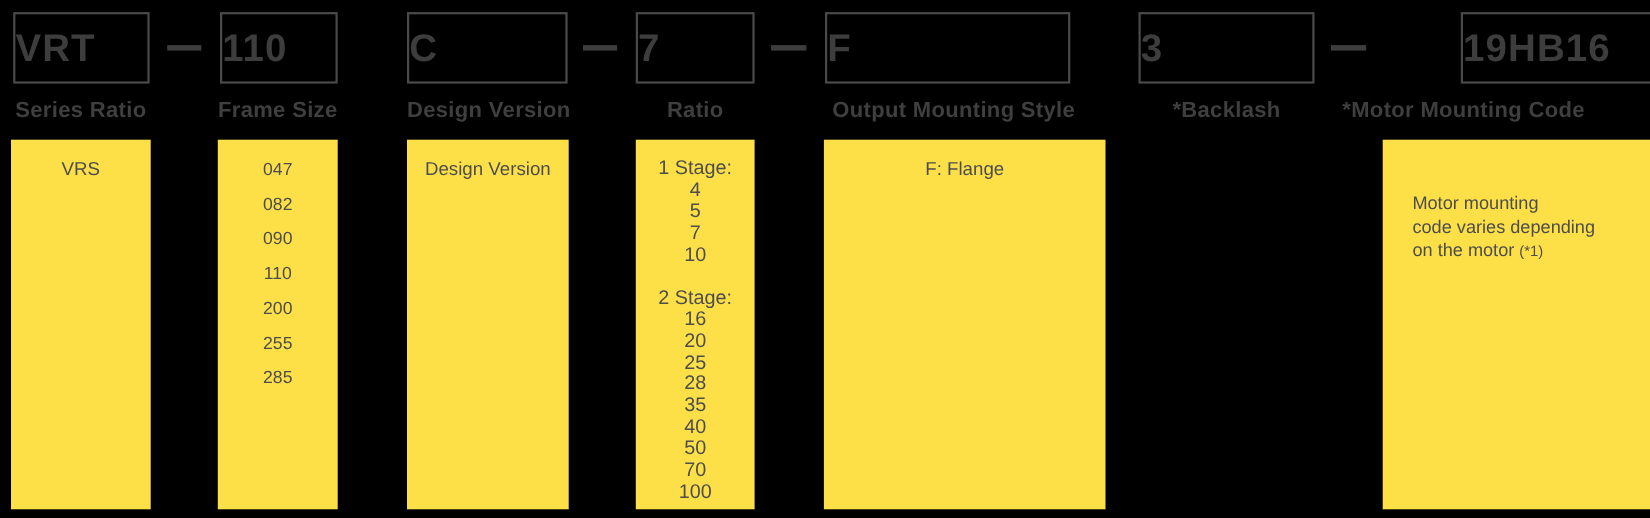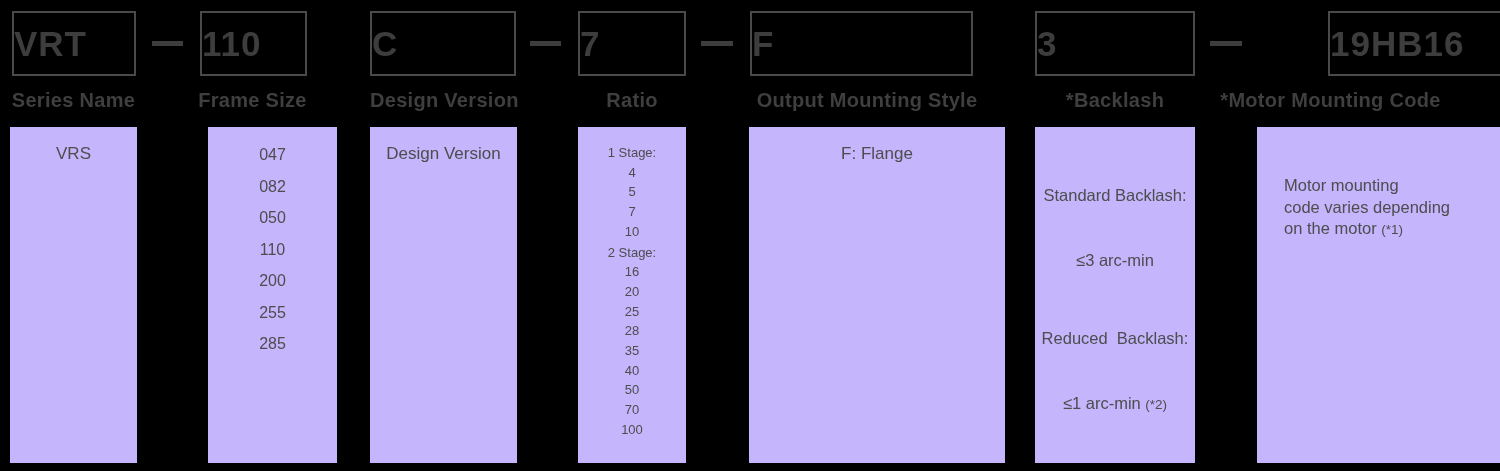--- a/index.html
+++ b/index.html
@@ -50,41 +50,41 @@
     font-size: 20px;
     font-weight: bold;
     letter-spacing: 0.3px;
     white-space: nowrap;
   }
   
   .panel {
     position: absolute;
     top: 127px;
     height: 336px;
-    background: #c4b5fd;
+    background: #fde047;
     color: #4d4d4d;
     box-sizing: border-box;
   }
   .panel.center { text-align: center; }
   .single {
     padding-top: 16px;
     font-size: 17px;
     line-height: 21px;
   }
   .frame-list {
     padding-top: 12px;
     font-size: 16px;
     line-height: 31.5px;
   }
   .ratio-list {
     padding-top: 16px;
-    font-size: 13px;
+    font-size: 18px;
     line-height: 19.7px;
   }
-  .ratio-list .stage2-heading { margin-top: 1px; }
+  .ratio-list .stage2-heading { margin-top: 19px; }
   .backlash {
     padding-top: 15px;
     font-size: 16.5px;
     line-height: 21.5px;
     white-space: pre-wrap;
   }
   .backlash .para2 { margin-top: 14px; }
   .motor {
     padding: 16px 12px 0 27px;
     font-size: 16.5px;
@@ -124,37 +124,37 @@
 
   <div class="codebox" style="left:1035px;width:160px">
     <span class="code">3</span>
   </div>
   <div class="dash" style="left:1210px;width:32px"></div>
 
   <div class="codebox" style="left:1328px;width:257px">
     <span class="code">19HB16</span>
   </div>
 
-  <div class="collabel" style="left:10px;width:127px">Series Name</div>
+  <div class="collabel" style="left:10px;width:127px">Series Ratio</div>
   <div class="collabel" style="left:198px;width:109px">Frame Size</div>
   <div class="collabel" style="left:370px;width:147px">Design Version</div>
   <div class="collabel" style="left:578px;width:108px">Ratio</div>
   <div class="collabel" style="left:755px;width:224px">Output Mounting Style</div>
   <div class="collabel" style="left:1035px;width:160px">*Backlash</div>
   <div class="collabel" style="left:1209px;width:243px">*Motor Mounting Code</div>
 
   <div class="panel center" style="left:10px;width:127px">
     <div class="single">VRS</div>
   </div>
 
-  <div class="panel center" style="left:208px;width:129px">
+  <div class="panel center" style="left:198px;width:109px">
     <div class="frame-list">
       <div>047</div>
       <div>082</div>
-      <div>050</div>
+      <div>090</div>
       <div>110</div>
       <div>200</div>
       <div>255</div>
       <div>285</div>
     </div>
   </div>
 
   <div class="panel center" style="left:370px;width:147px">
     <div class="single">Design Version</div>
   </div>
@@ -176,28 +176,20 @@
       <div>50</div>
       <div>70</div>
       <div>100</div>
     </div>
   </div>
 
   <div class="panel center" style="left:749px;width:256px">
     <div class="single">F: Flange</div>
   </div>
 
-  <div class="panel center" style="left:1035px;width:160px">
-    <div class="backlash">
-      <div>Standard Backlash:</div>
-      <div>≤3 arc-min</div>
-      <div class="para2">Reduced  Backlash:</div>
-      <div><span>≤1 arc-min</span> <span class="note">(*2)</span></div>
-    </div>
-  </div>
 
   <div class="panel" style="left:1257px;width:243px">
     <div class="motor">
       <div>Motor mounting</div>
       <div>code varies depending</div>
       <div><span>on the motor</span> <span class="note">(*1)</span></div>
     </div>
   </div>
 
 </div>

